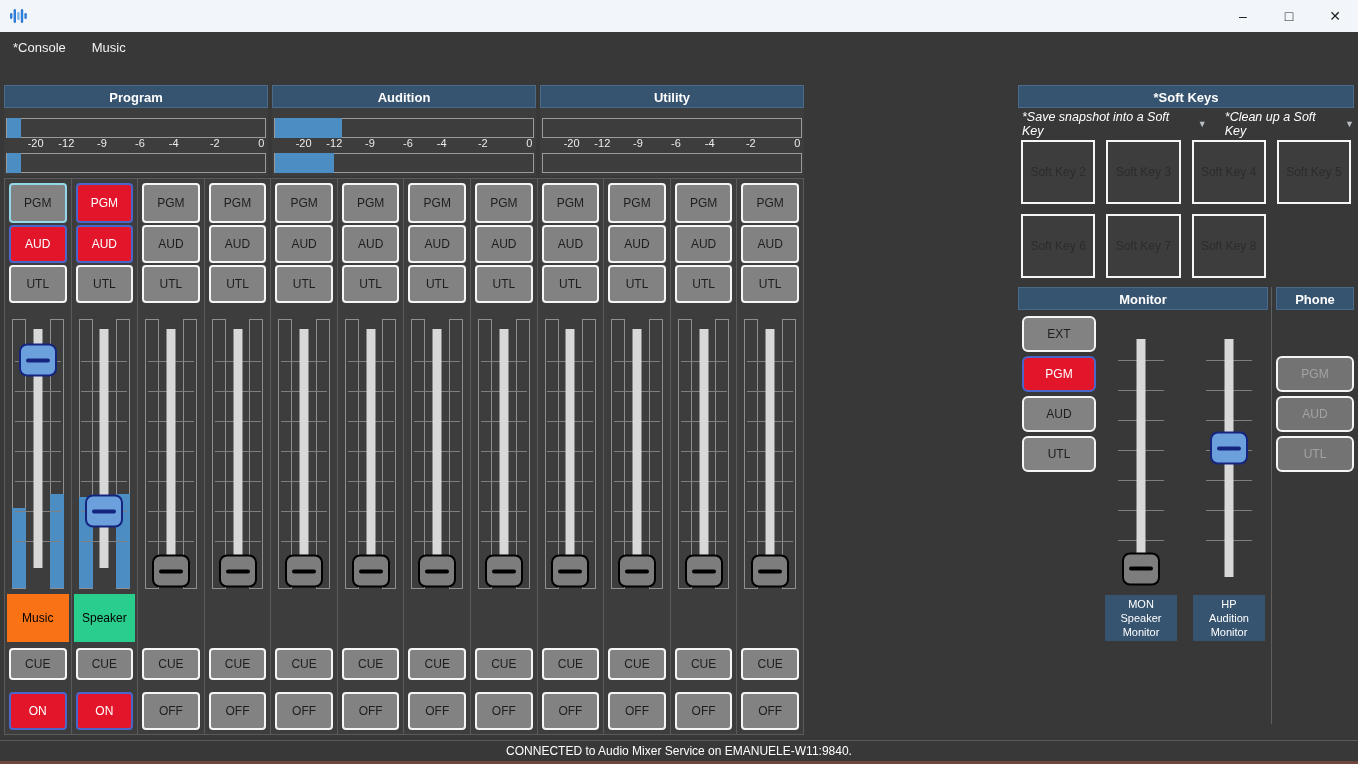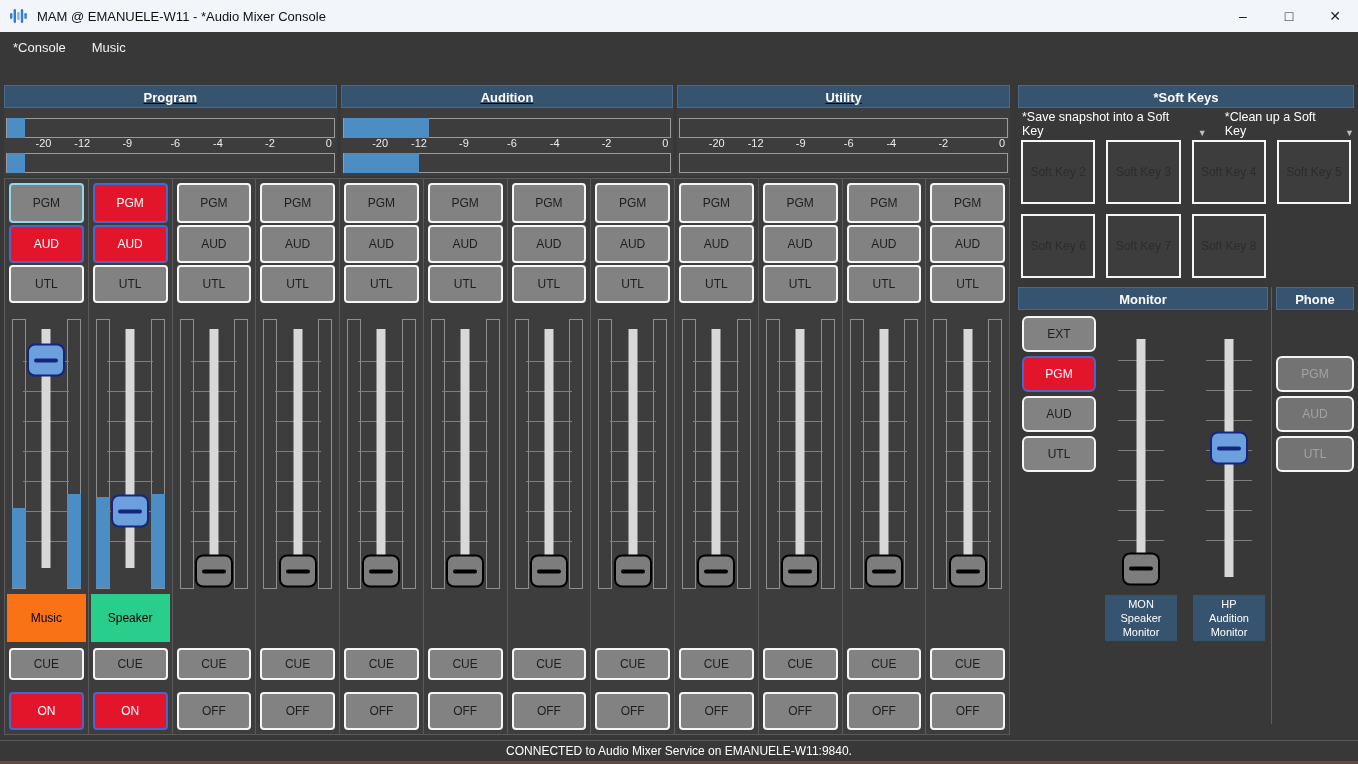--- a/index.html
+++ b/index.html
@@ -15,21 +15,21 @@
   .title-text{margin-left:9px;font-size:13px;color:#111;}
   .win-controls{margin-left:auto;display:flex;height:100%;}
   .win-btn{width:46px;height:100%;display:flex;align-items:center;justify-content:center;
     font-size:14px;color:#222;}
   
   .menubar{position:absolute;top:32px;left:0;right:0;height:48px;background:#383838;
     display:flex;align-items:flex-start;padding-top:4px;box-sizing:border-box;}
   .menu-item{padding:4px 13px;font-size:13px;color:#f2f2f2;}
   
   .main{position:absolute;top:80px;left:0;right:0;height:660px;background:#383838;}
-  .mixer{position:absolute;left:4px;top:5px;width:1006px;bottom:5px;text-decoration:underline;}
+  .mixer{position:absolute;left:4px;top:5px;width:800px;bottom:5px;}
   .buses{display:flex;gap:4px;height:91px;}
   .bus{flex:1;position:relative;background:#3d3d3d;}
   .bus-header{height:23px;background:#36536f;color:#fff;font-weight:bold;font-size:13px;
     text-align:center;line-height:23px;border:1px solid #4a6a8a;box-sizing:border-box;}
   .bus-meter{position:absolute;left:2px;right:2px;height:18px;border:1px solid #9a9a9a;}
   .meter-top{top:33px;}
   .meter-bottom{top:68px;}
   .hfill{position:absolute;left:0;top:-1px;bottom:-1px;background:#4c8dc3;}
   .bus-scale{position:absolute;top:52px;left:2px;right:2px;height:15px;}
   .tick-label{position:absolute;top:0;transform:translateX(-50%);font-size:11px;color:#ececec;}
@@ -64,21 +64,21 @@
     align-items:center;justify-content:center;font-size:12px;color:#000;}
   .ch-cue{top:469px;height:32px;}
   .ch-power{top:513px;height:38px;}
   
   .rightpanel{position:absolute;left:1018px;top:5px;width:336px;bottom:16px;}
   .panel-header{background:#36536f;color:#fff;font-weight:bold;font-size:13px;text-align:center;
     line-height:23px;height:23px;border:1px solid #4a6a8a;box-sizing:border-box;}
   .sk-header{position:absolute;top:0;left:0;right:0;}
   .sk-controls{position:absolute;top:28px;left:4px;right:0;height:22px;display:flex;
     align-items:center;gap:18px;font-size:12.5px;color:#fff;}
-  .sk-control{display:flex;align-items:flex-end;gap:6px;}
+  .sk-control{display:flex;align-items:center;gap:6px;font-style:italic;}
   .arrow{font-size:9px;color:#b9bec4;}
   .sk-grid{position:absolute;top:55px;left:3px;right:3px;display:grid;
     grid-template-columns:repeat(4,1fr);gap:10px 11px;}
   .soft-key{height:64px;background:#3d3d3d;border:2px solid #f5f5f5;color:#2c2c2c;
     font-size:12px;font-family:"Liberation Sans",sans-serif;}
   .soft-key.assigned{color:#fff;}
   .mon-header{position:absolute;top:202px;left:0;width:250px;}
   .phone-header{position:absolute;top:202px;left:258px;width:78px;}
   .mp-divider{position:absolute;left:253px;top:202px;bottom:0;width:1px;background:#5f5f5f;}
   .mon-buttons{position:absolute;left:4px;top:231px;width:74px;display:flex;
@@ -105,21 +105,20 @@
 <div class="titlebar">
   <span class="app-icon">
     <svg width="18" height="16" viewBox="0 0 18 16">
       <rect x="0" y="5" width="2.4" height="6" rx="1.2" fill="#2e7cd6"></rect>
       <rect x="3.6" y="1" width="2.4" height="14" rx="1.2" fill="#2e7cd6"></rect>
       <rect x="7.2" y="4" width="2.4" height="8" rx="1.2" fill="#7fb3e8"></rect>
       <rect x="10.8" y="1" width="2.4" height="14" rx="1.2" fill="#2e7cd6"></rect>
       <rect x="14.4" y="5" width="2.4" height="6" rx="1.2" fill="#2e7cd6"></rect>
     </svg>
   </span>
-  <span class="title-text">MAM @ EMANUELE-W11 - *Audio Mixer Console</span>
   <div class="win-controls">
       <div class="win-btn">–</div>
       <div class="win-btn">□</div>
       <div class="win-btn">✕</div>
     </div>
 </div>
 
 <div class="menubar">
     <div class="menu-item">*Console</div>
     <div class="menu-item">Music</div>

